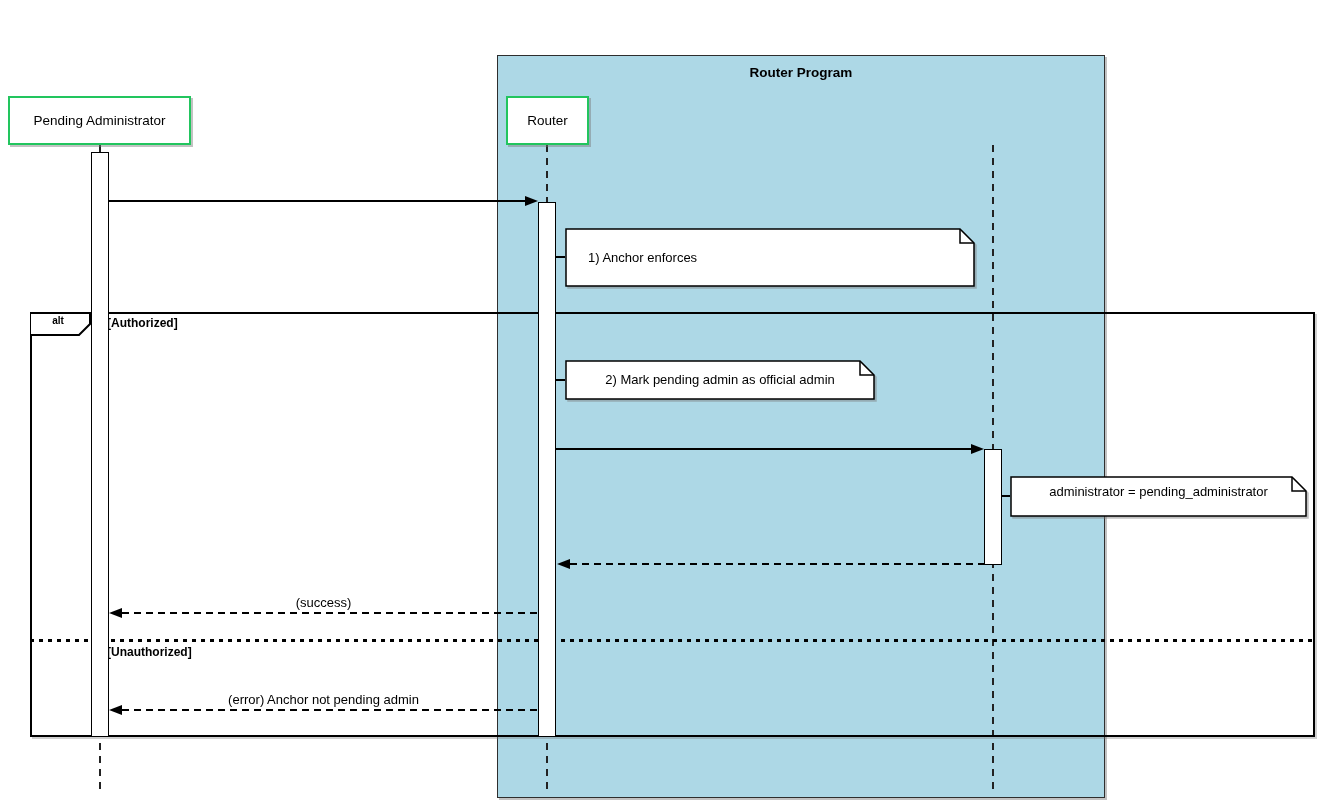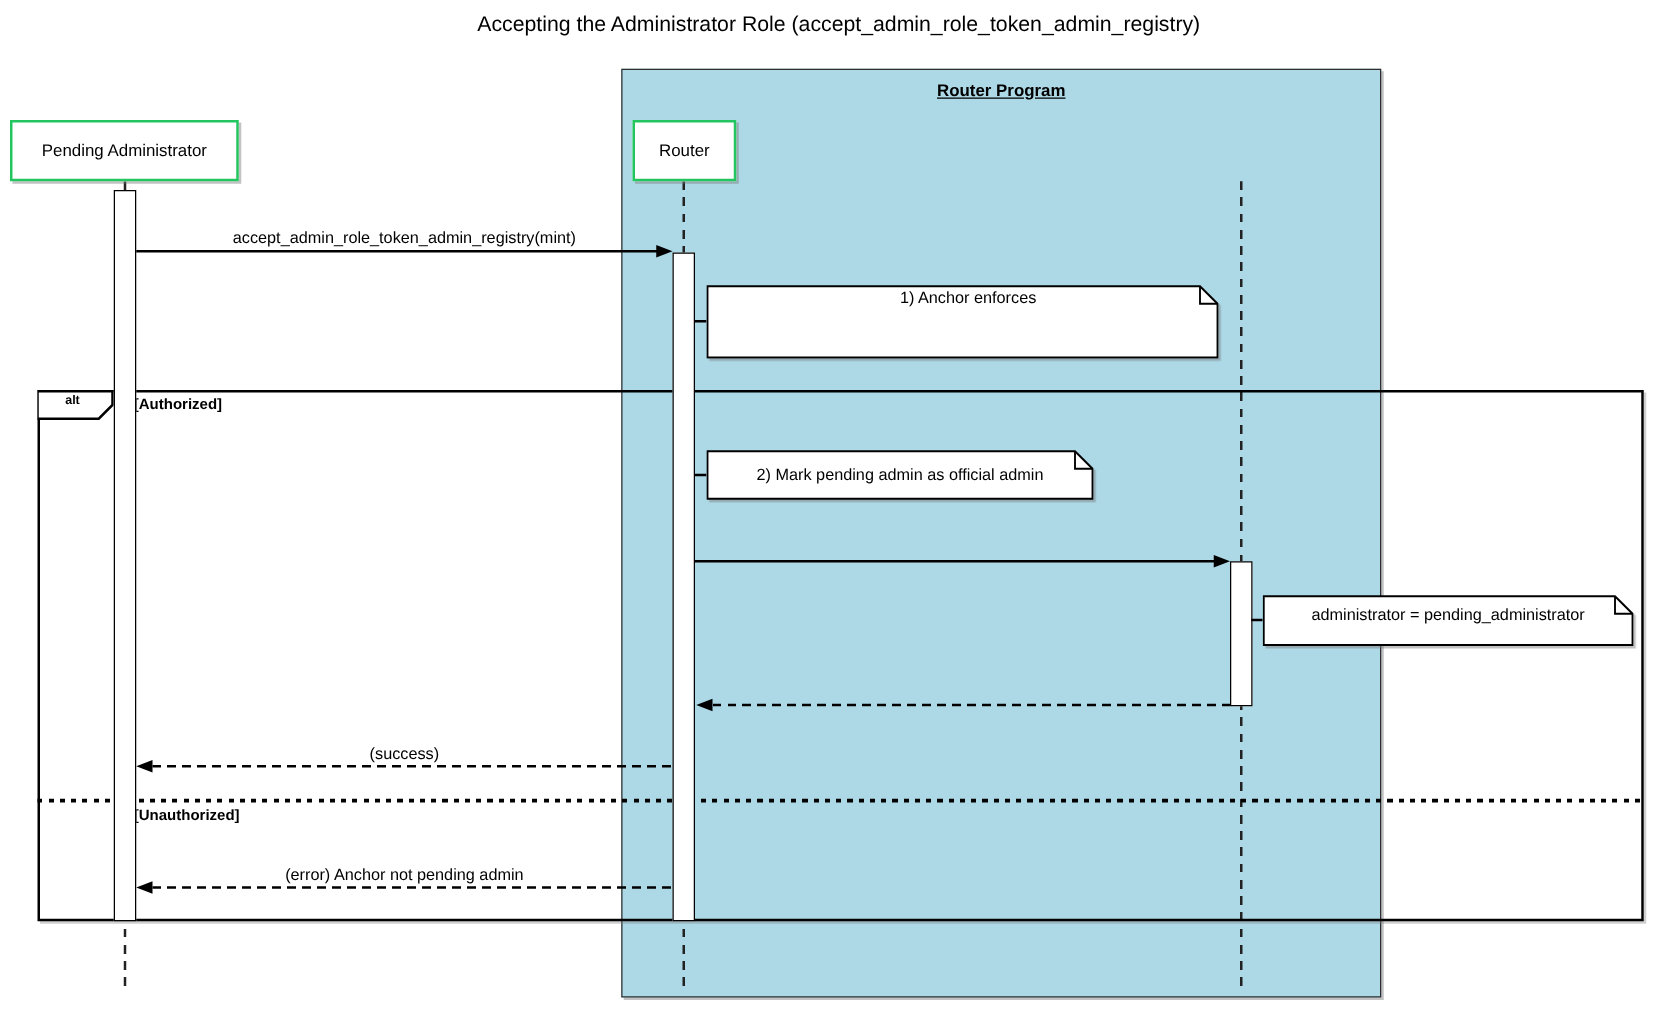--- a/index.html
+++ b/index.html
@@ -16,21 +16,21 @@
   }
 
   .program-frame{
     position:absolute;left:497px;top:55px;width:608px;height:743px;
     background:var(--frame-fill,#ADD8E6);
     border:1.5px solid #2e2e2e;box-sizing:border-box;
     box-shadow:2px 2px 0 rgba(120,120,120,0.45);
   }
   .program-frame-label{
     position:absolute;left:0;top:9px;width:100%;
-    text-align:center;font-weight:bold;font-size:13.5px;text-decoration:underline;
+    text-align:center;font-weight:bold;font-size:13.5px;
   }
 
   .lifeline{
     position:absolute;width:2px;
     background:repeating-linear-gradient(180deg,#222 0 7px,transparent 7px 13px);
   }
 
   .participant{
     position:absolute;height:49px;background:#fff;
     border:2px solid #22c55e;box-sizing:border-box;
@@ -77,34 +77,33 @@
     border-right:13px solid #000;
   }
   .msg-label{
     position:absolute;text-align:center;font-size:13px;white-space:nowrap;
   }
 
   .note{position:absolute;}
   .note svg{position:absolute;left:0;top:0;filter:drop-shadow(2px 2px 0 rgba(120,120,120,0.45));}
   .note-text{
     position:absolute;left:0;top:0;width:100%;height:100%;
-    display:flex;flex-direction:row;justify-content:center;
+    display:flex;flex-direction:column;justify-content:center;
     font-size:13px;line-height:20px;box-sizing:border-box;
   }
   .note-text.left{align-items:flex-start;padding-left:23px;padding-right:14px;}
   .note-text.center{align-items:center;}
   .note-text span{white-space:nowrap;}
   .note-connector{position:absolute;height:1.5px;background:#000;}
 </style>
 </head>
 <body style="background: rgb(255, 255, 255);">
 
 <div class="canvas">
 
-  <div class="title">Accepting the Administrator Role (accept_admin_role_token_admin_registry)</div>
 
   <div class="program-frame">
     <div class="program-frame-label">Router Program</div>
   </div>
 
   <div class="lifeline" style="left:99px;top:145px;height:650px"></div>
   <div class="lifeline" style="left:546px;top:145px;height:650px"></div>
   <div class="lifeline" style="left:992px;top:145px;height:650px"></div>
 
   <div class="participant" style="left:8px;top:96px;width:183px">
@@ -120,21 +119,20 @@
   </svg>
   <div class="alt-label-text">alt</div>
   <div class="guard" style="left:107px;top:316px">[Authorized]</div>
   <div class="divider"></div>
   <div class="guard" style="left:107px;top:645px">[Unauthorized]</div>
 
   <div class="activation" style="left:91px;top:152px;height:585px"></div>
   <div class="activation" style="left:538px;top:202px;height:535px"></div>
   <div class="activation" style="left:984px;top:449px;height:116px"></div>
 
-  <div class="msg-label" style="left:109px;top:182px;width:429px">accept_admin_role_token_admin_registry(mint)</div>
   <div class="msg-line-solid" style="left:109px;top:200px;width:418px"></div>
   <div class="arrow-right" style="left:525px;top:195.5px"></div>
 
   <div class="msg-line-solid" style="left:556px;top:448px;width:416px"></div>
   <div class="arrow-right" style="left:971px;top:443.5px"></div>
 
   <div class="msg-line-dashed" style="left:570px;top:563px;width:414px"></div>
   <div class="arrow-left" style="left:557px;top:558.5px"></div>
 
   <div class="msg-label" style="left:109px;top:595px;width:429px">(success)</div>

